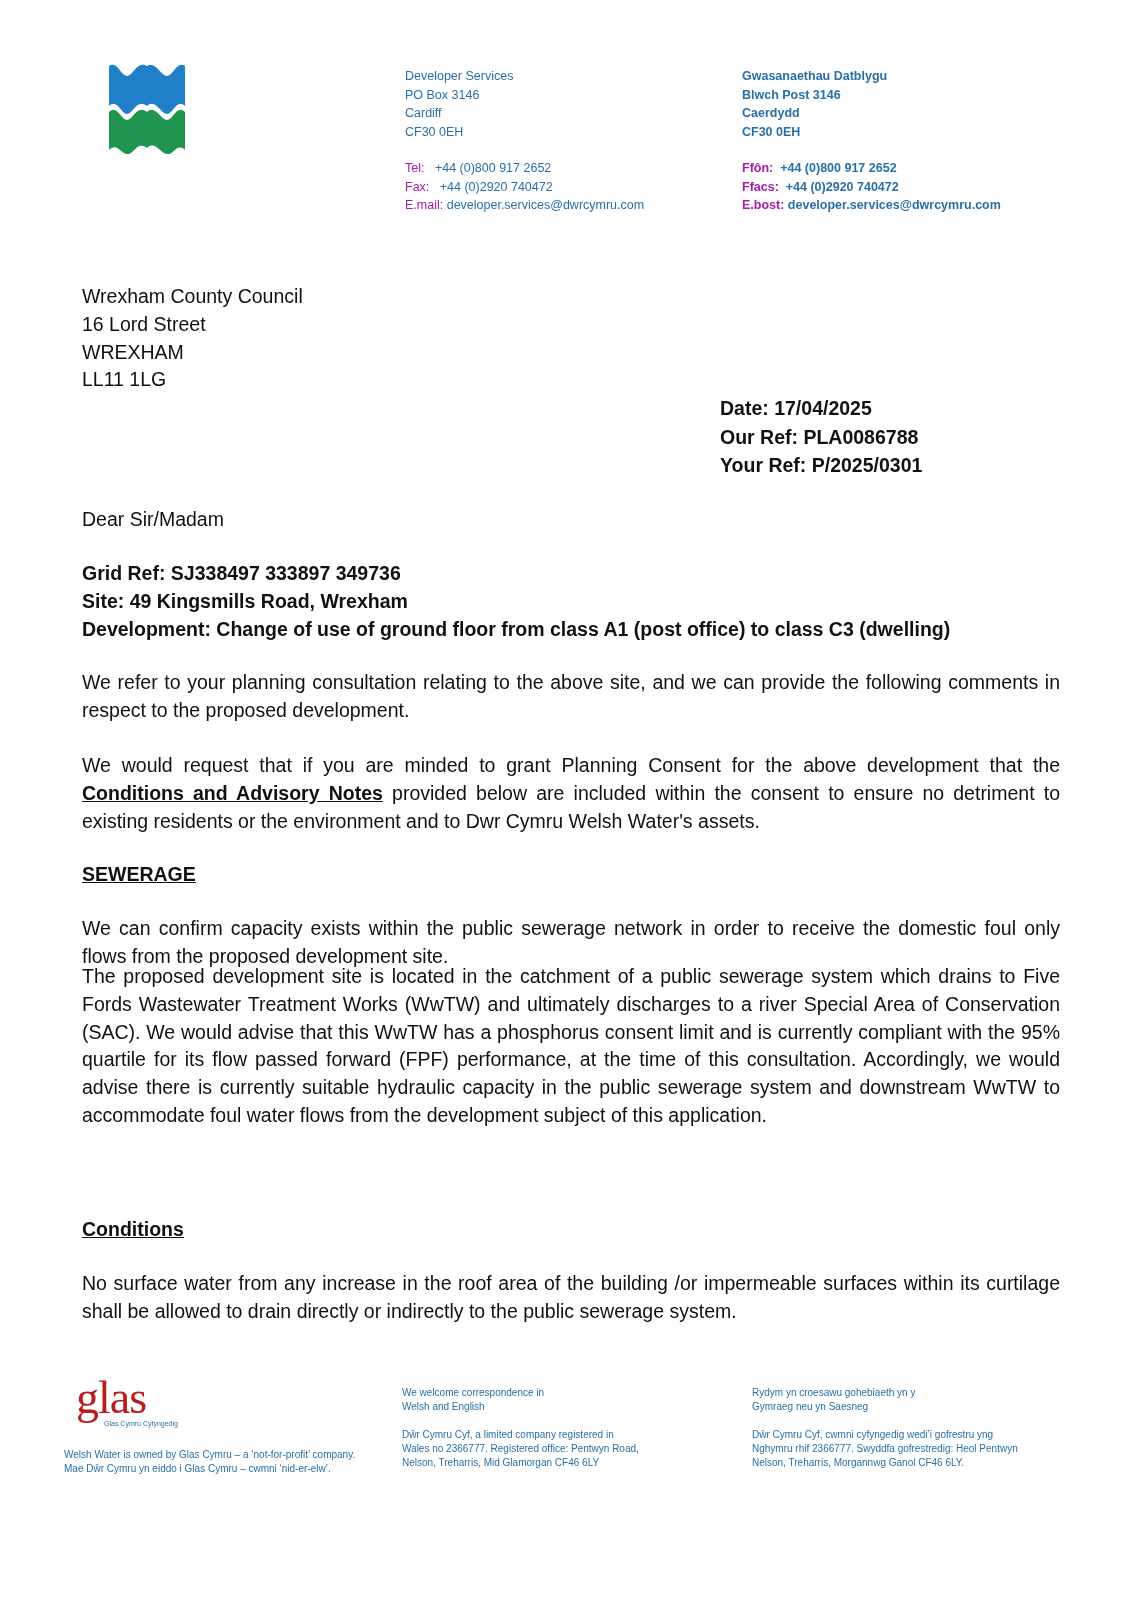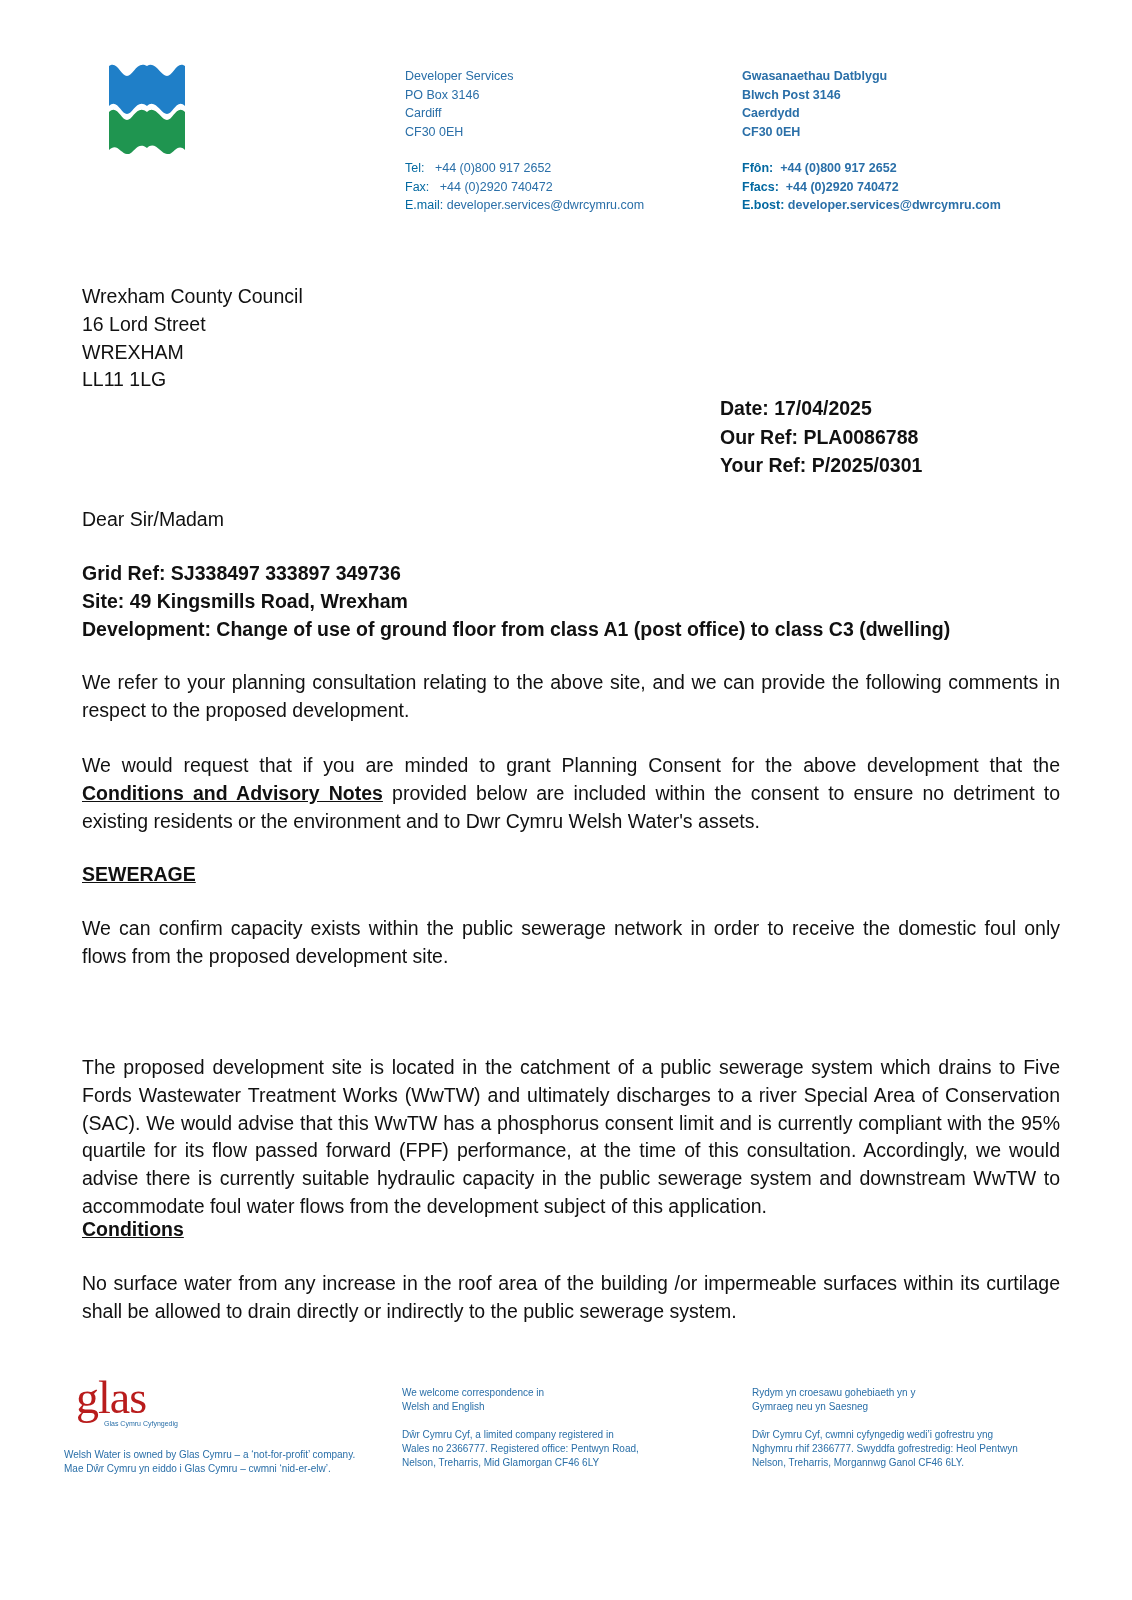--- a/index.html
+++ b/index.html
@@ -8,39 +8,39 @@
     .abs { position: absolute; }
 
     
     .logo { left: 72px; top: 62px; width: 150px; }
     .logo svg { display: block; margin-left: 35px; }
     .logo-text { color: #1f6fb5; font-size: 23px; line-height: 30px; text-align: center; width: 150px; margin-top: 4px; letter-spacing: -0.2px; }
 
     
     .contact { font-size: 12.5px; line-height: 18.5px; color: #2a6fa8; }
     .contact .gap { height: 18px; }
-    .contact .lbl { color: #0369a1; }
+    .contact .lbl { color: #a21caf; }
     .col-en { left: 405px; top: 67px; }
     .col-cy { left: 742px; top: 67px; font-weight: bold; }
 
     
     .recipient { left: 82px; top: 283px; font-size: 19.5px; line-height: 27.8px; color: #111; }
 
     
     .refs { left: 720px; top: 394px; font-size: 19.5px; line-height: 28.5px; font-weight: bold; }
 
     .body { left: 82px; width: 978px; font-size: 19.5px; line-height: 27.8px; color: #111; }
     .salutation { top: 506px; }
     .subject { top: 560px; font-weight: bold; }
     .para { text-align: justify; }
     .p1 { top: 669px; }
     .p2 { top: 752px; }
     .h-sewer { top: 861px; font-weight: bold; text-decoration: underline; }
     .p3 { top: 915px; }
-    .p4 { top: 1054px; }
+    .p4 { top: 963px; }
     .h-cond { top: 1216px; font-weight: bold; text-decoration: underline; }
     .p5 { top: 1270px; }
     .uline-bold { font-weight: bold; text-decoration: underline; }
 
     
     .glas { left: 76px; top: 1378px; }
     .glas-word { font-family: "Liberation Serif", "DejaVu Serif", serif; color: #b91c1c; font-size: 46px; line-height: 40px; letter-spacing: -1px; }
     .glas-sub { font-size: 7px; color: #2a6fa8; margin-left: 28px; margin-top: 2px; }
     .foot { font-size: 10px; line-height: 14px; color: #2a6fa8; }
     .foot .gap { height: 14px; }

